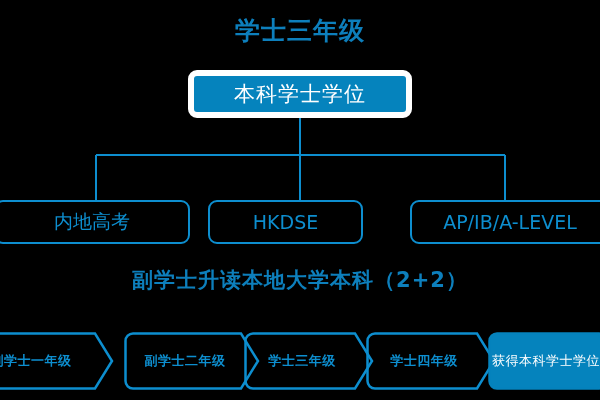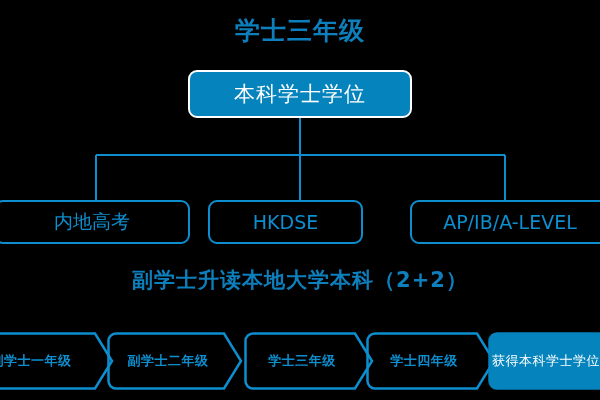--- a/index.html
+++ b/index.html
@@ -53,21 +53,21 @@
     box-sizing: border-box;
     display: flex;
     align-items: center;
     justify-content: center;
     border-radius: 9px;
     white-space: nowrap;
   }
   .box.filled {
     background: #0583bd;
     color: #ffffff;
-    border: 2px solid #ffffff;
+    border: 6px solid #ffffff;
   }
   .box.outlined {
     background: transparent;
     color: #0d8ecf;
     border: 2px solid #0d8ecf;
   }
 
   #box-degree {
     left: 188px;
     top: 70px;
@@ -149,21 +149,21 @@
 
   <div id="chevron-row">
 
     <div class="chev outlined" style="left:-38px;">
       <svg width="152" height="58" viewBox="0 0 152 58">
         <path d="M 9,1.5 L 133,1.5 L 150,29 L 133,56.5 L 9,56.5 A 7.5,7.5 0 0 1 1.5,49 L 1.5,9 A 7.5,7.5 0 0 1 9,1.5 Z" fill="none" stroke="#0d8ecf" stroke-width="2.5"></path>
       </svg>
       <div class="chev-label">副学士一年级</div>
     </div>
 
-    <div class="chev outlined" style="left:107px;">
+    <div class="chev outlined" style="left:124px;">
       <svg width="136" height="58" viewBox="0 0 136 58">
         <path d="M 9,1.5 L 117,1.5 L 134,29 L 117,56.5 L 9,56.5 A 7.5,7.5 0 0 1 1.5,49 L 1.5,9 A 7.5,7.5 0 0 1 9,1.5 Z" fill="none" stroke="#0d8ecf" stroke-width="2.5"></path>
       </svg>
       <div class="chev-label">副学士二年级</div>
     </div>
 
     <div class="chev outlined" style="left:244px;text-decoration:underline;">
       <svg width="130" height="58" viewBox="0 0 130 58">
         <path d="M 9,1.5 L 111,1.5 L 128,29 L 111,56.5 L 9,56.5 A 7.5,7.5 0 0 1 1.5,49 L 1.5,9 A 7.5,7.5 0 0 1 9,1.5 Z" fill="none" stroke="#0d8ecf" stroke-width="2.5"></path>
       </svg>

